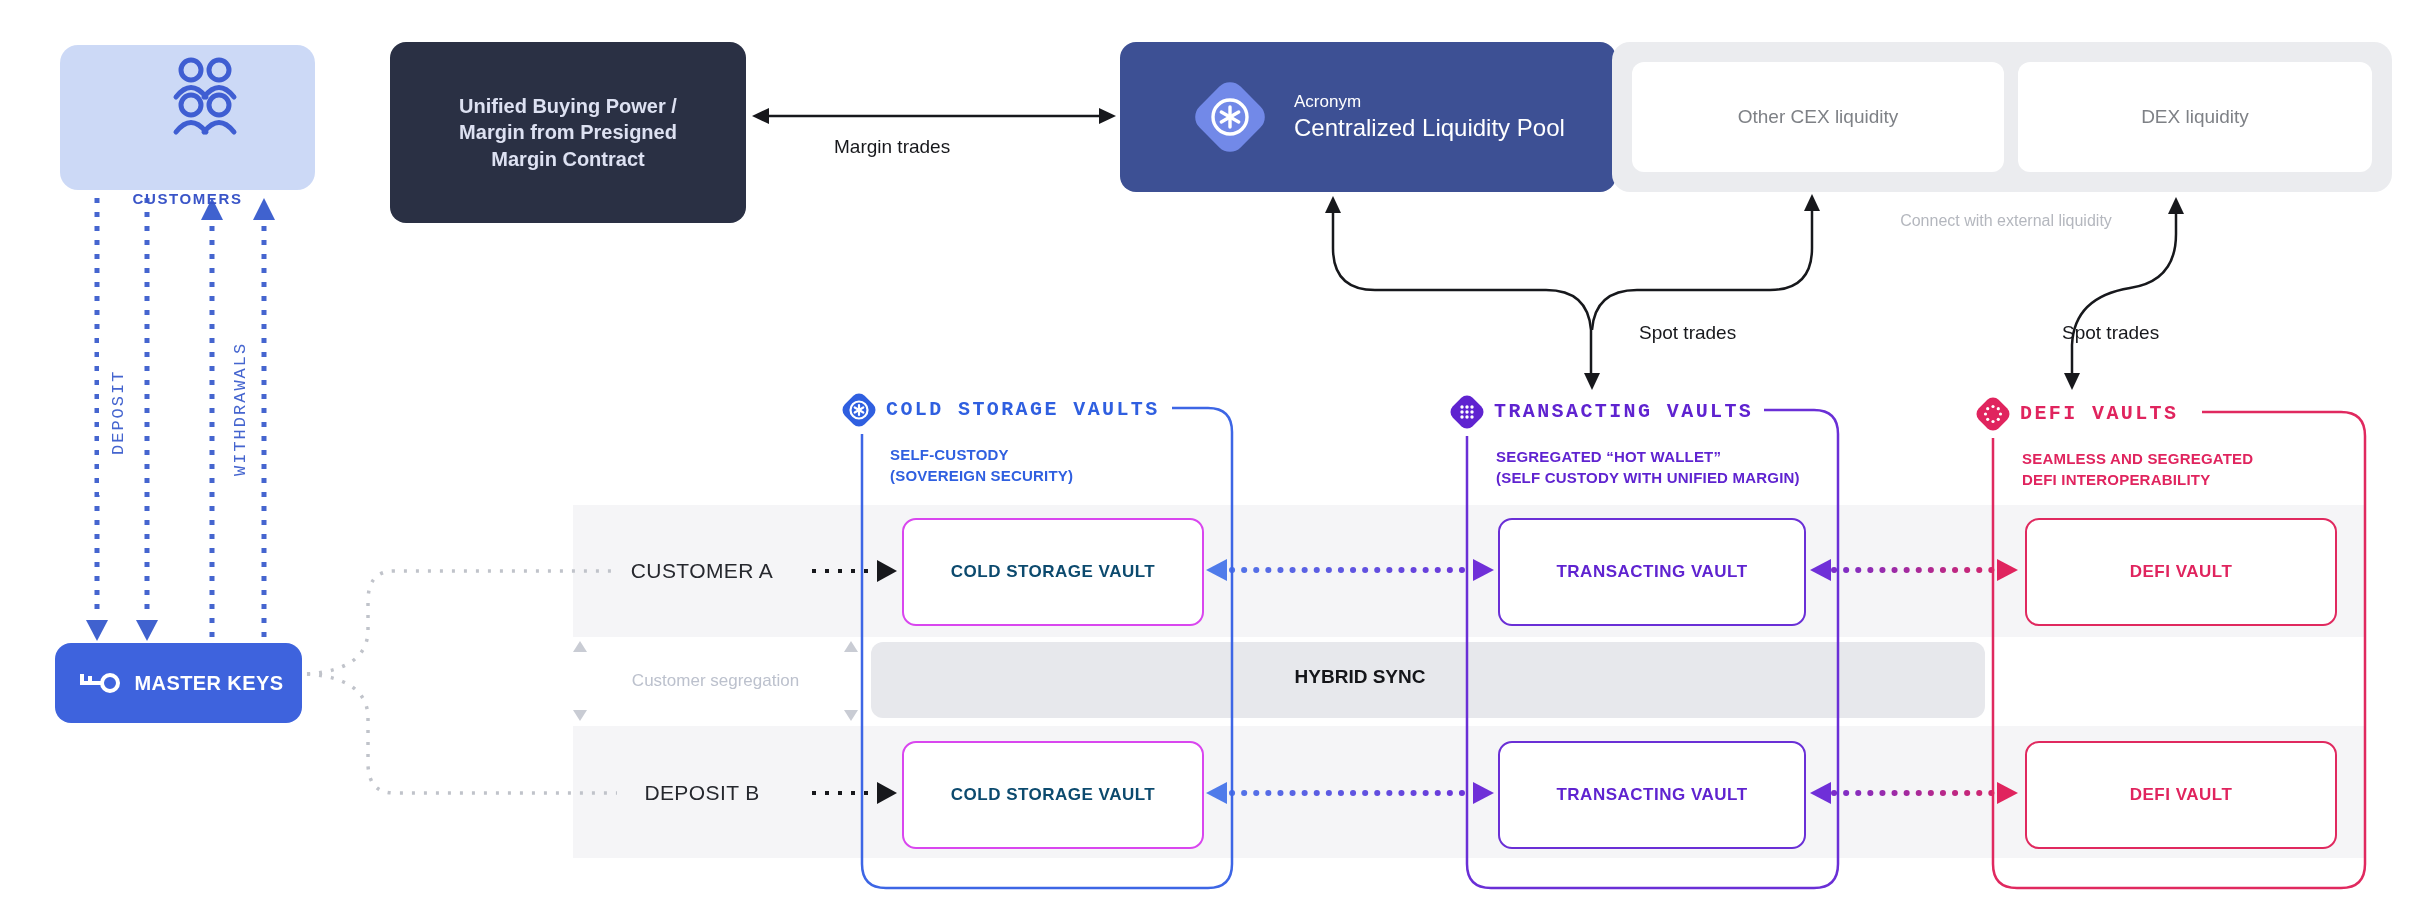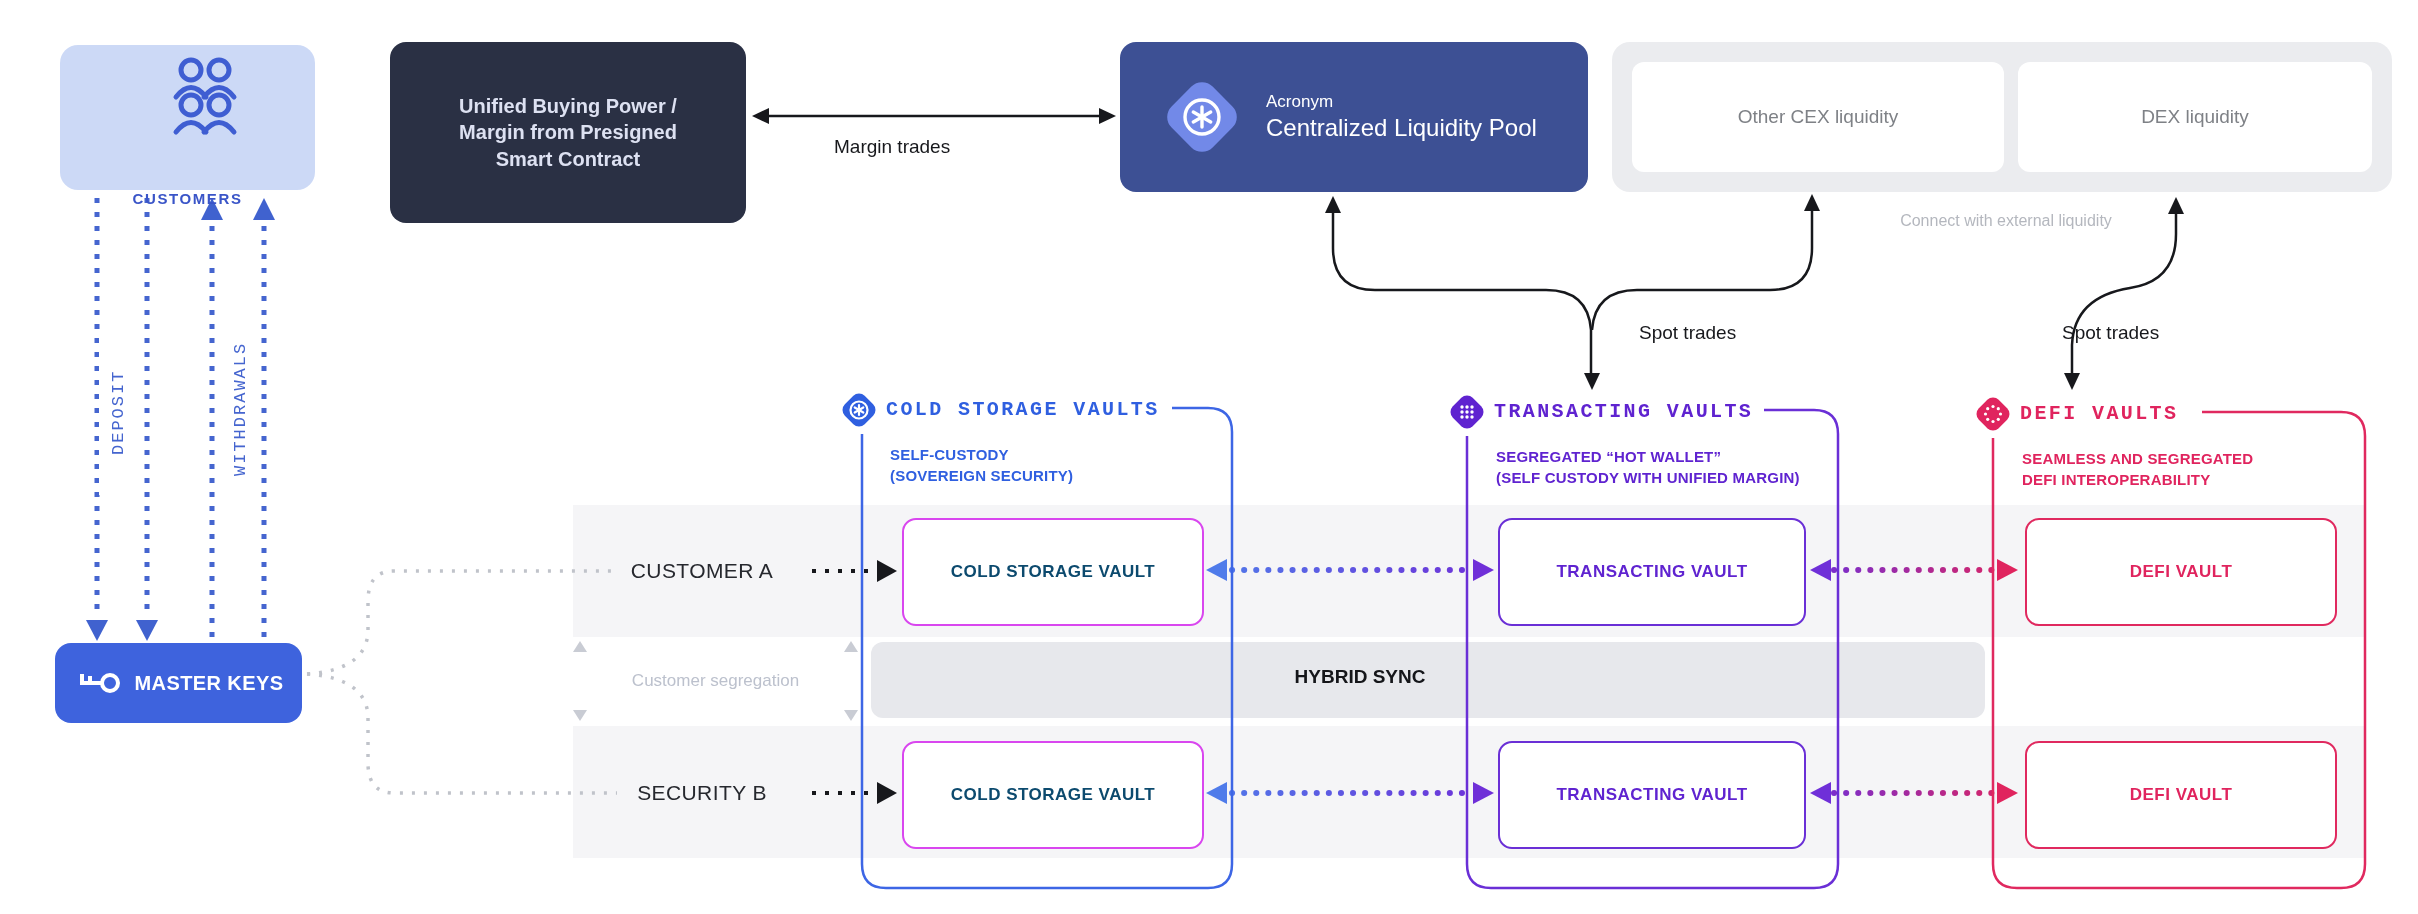--- a/index.html
+++ b/index.html
@@ -11,21 +11,21 @@
   .z1{z-index:1;}.z5{z-index:5;}.z10{z-index:10;}
 
   
   .customers-box{left:60px;top:45px;width:255px;height:145px;background:#ccd9f6;border-radius:18px;
     display:flex;flex-direction:column;align-items:center;justify-content:center;gap:4px;}
   .customers-label{font-size:15px;font-weight:700;letter-spacing:1.6px;color:#3a55c8;}
   .dark-box{left:390px;top:42px;width:356px;height:181px;background:#2a3044;border-radius:16px;
     display:flex;align-items:center;justify-content:center;text-align:center;
     color:#dde1f2;font-size:20px;font-weight:600;line-height:1.32;}
   .pool-box{left:1120px;top:42px;width:468px;height:150px;background:#3d5094;border-radius:16px;
-    display:flex;align-items:center;}
+    display:flex;align-items:center;padding-left:28px;}
   .pool-logo{margin-left:36px;width:92px;height:92px;flex:0 0 auto;}
   .pool-text{margin-left:18px;color:#ffffff;display:flex;flex-direction:column;line-height:1.25;}
   .pool-brand{font-size:17px;font-weight:400;}
   .pool-name{font-size:24px;font-weight:500;}
   .ext-container{left:1612px;top:42px;width:780px;height:150px;background:#ebecef;border-radius:18px;}
   .ext-card{position:absolute;top:20px;height:110px;background:#ffffff;border-radius:12px;
     display:flex;align-items:center;justify-content:center;color:#7e8186;font-size:19px;text-align:center;}
   .cex-card{left:20px;width:372px;}
   .dex-card{left:406px;width:354px;}
   .connect-caption{left:1858px;top:212px;width:296px;text-align:center;color:#b4b7be;font-size:16px;}
@@ -192,21 +192,21 @@
       <path d="M 8 14 V 5"></path>
       <path d="M 16 14 V 7"></path>
     </svg>
     <span class="masterkeys-label">MASTER KEYS</span>
   </div>
 
   <div class="abs z10 dark-box">
     <div>
       <span>Unified Buying Power /</span><br>
       <span>Margin from Presigned</span><br>
-      <span>Smart Contract</span>
+      <span>Margin Contract</span>
     </div>
   </div>
 
   <div class="abs z10 flow-label margin-label">Margin trades</div>
 
   <div class="abs z10 pool-box">
     <svg class="pool-logo" viewBox="0 0 92 92">
       <rect x="17" y="17" width="58" height="58" rx="15" fill="#7289e8" transform="rotate(45 46 46)"></rect>
       <circle cx="46" cy="46" r="17" fill="none" stroke="#ffffff" stroke-width="3.4"></circle>
       <g stroke="#ffffff" stroke-width="3.4" stroke-linecap="round">
@@ -282,21 +282,21 @@
         <circle cx="15.7" cy="15.7" r="1.6"></circle>
     </g>
   </svg>
   <div class="abs z10 sec-title defi-c" style="left:2020px;top:400px;">DEFI VAULTS</div>
   <div class="abs z10 sec-sub defi-c" style="left:2022px;top:448px;">
     <span>SEAMLESS AND SEGREGATED</span><br>
     <span>DEFI INTEROPERABILITY</span>
   </div>
 
   <div class="abs z10 row-label row-label-a">CUSTOMER A</div>
-  <div class="abs z10 row-label row-label-b">SECURITY B</div>
+  <div class="abs z10 row-label row-label-b">DEPOSIT B</div>
   <div class="abs z10 hybrid-label">HYBRID SYNC</div>
 
   <div class="abs z10 vault-box vault-cold" style="left:902px;top:518px;">
     <span>COLD STORAGE VAULT</span>
   </div>
   <div class="abs z10 vault-box vault-cold" style="left:902px;top:741px;">
     <span>COLD STORAGE VAULT</span>
   </div>
   <div class="abs z10 vault-box vault-trans" style="left:1498px;top:518px;width:304px;">
     <span>TRANSACTING VAULT</span>

